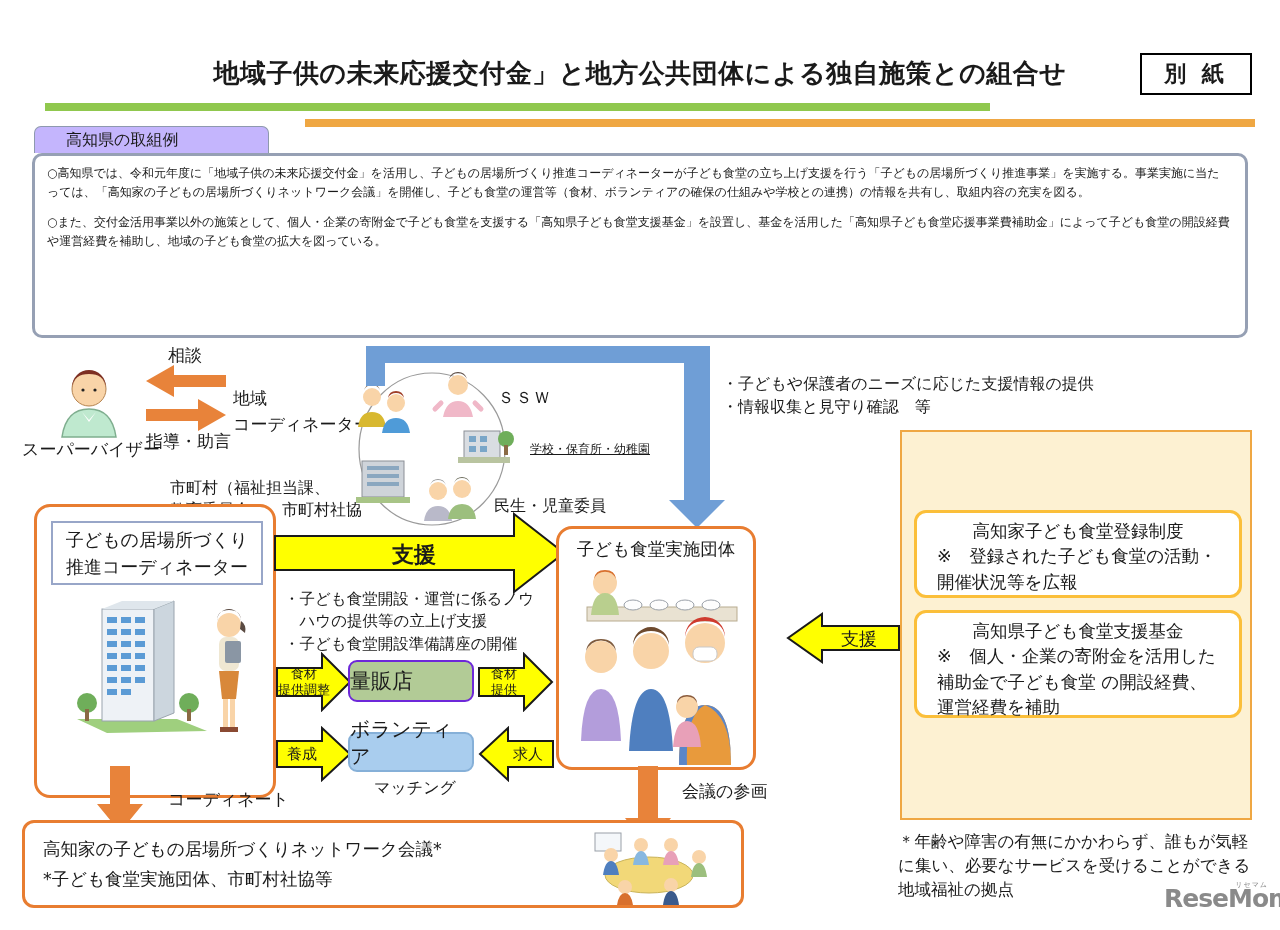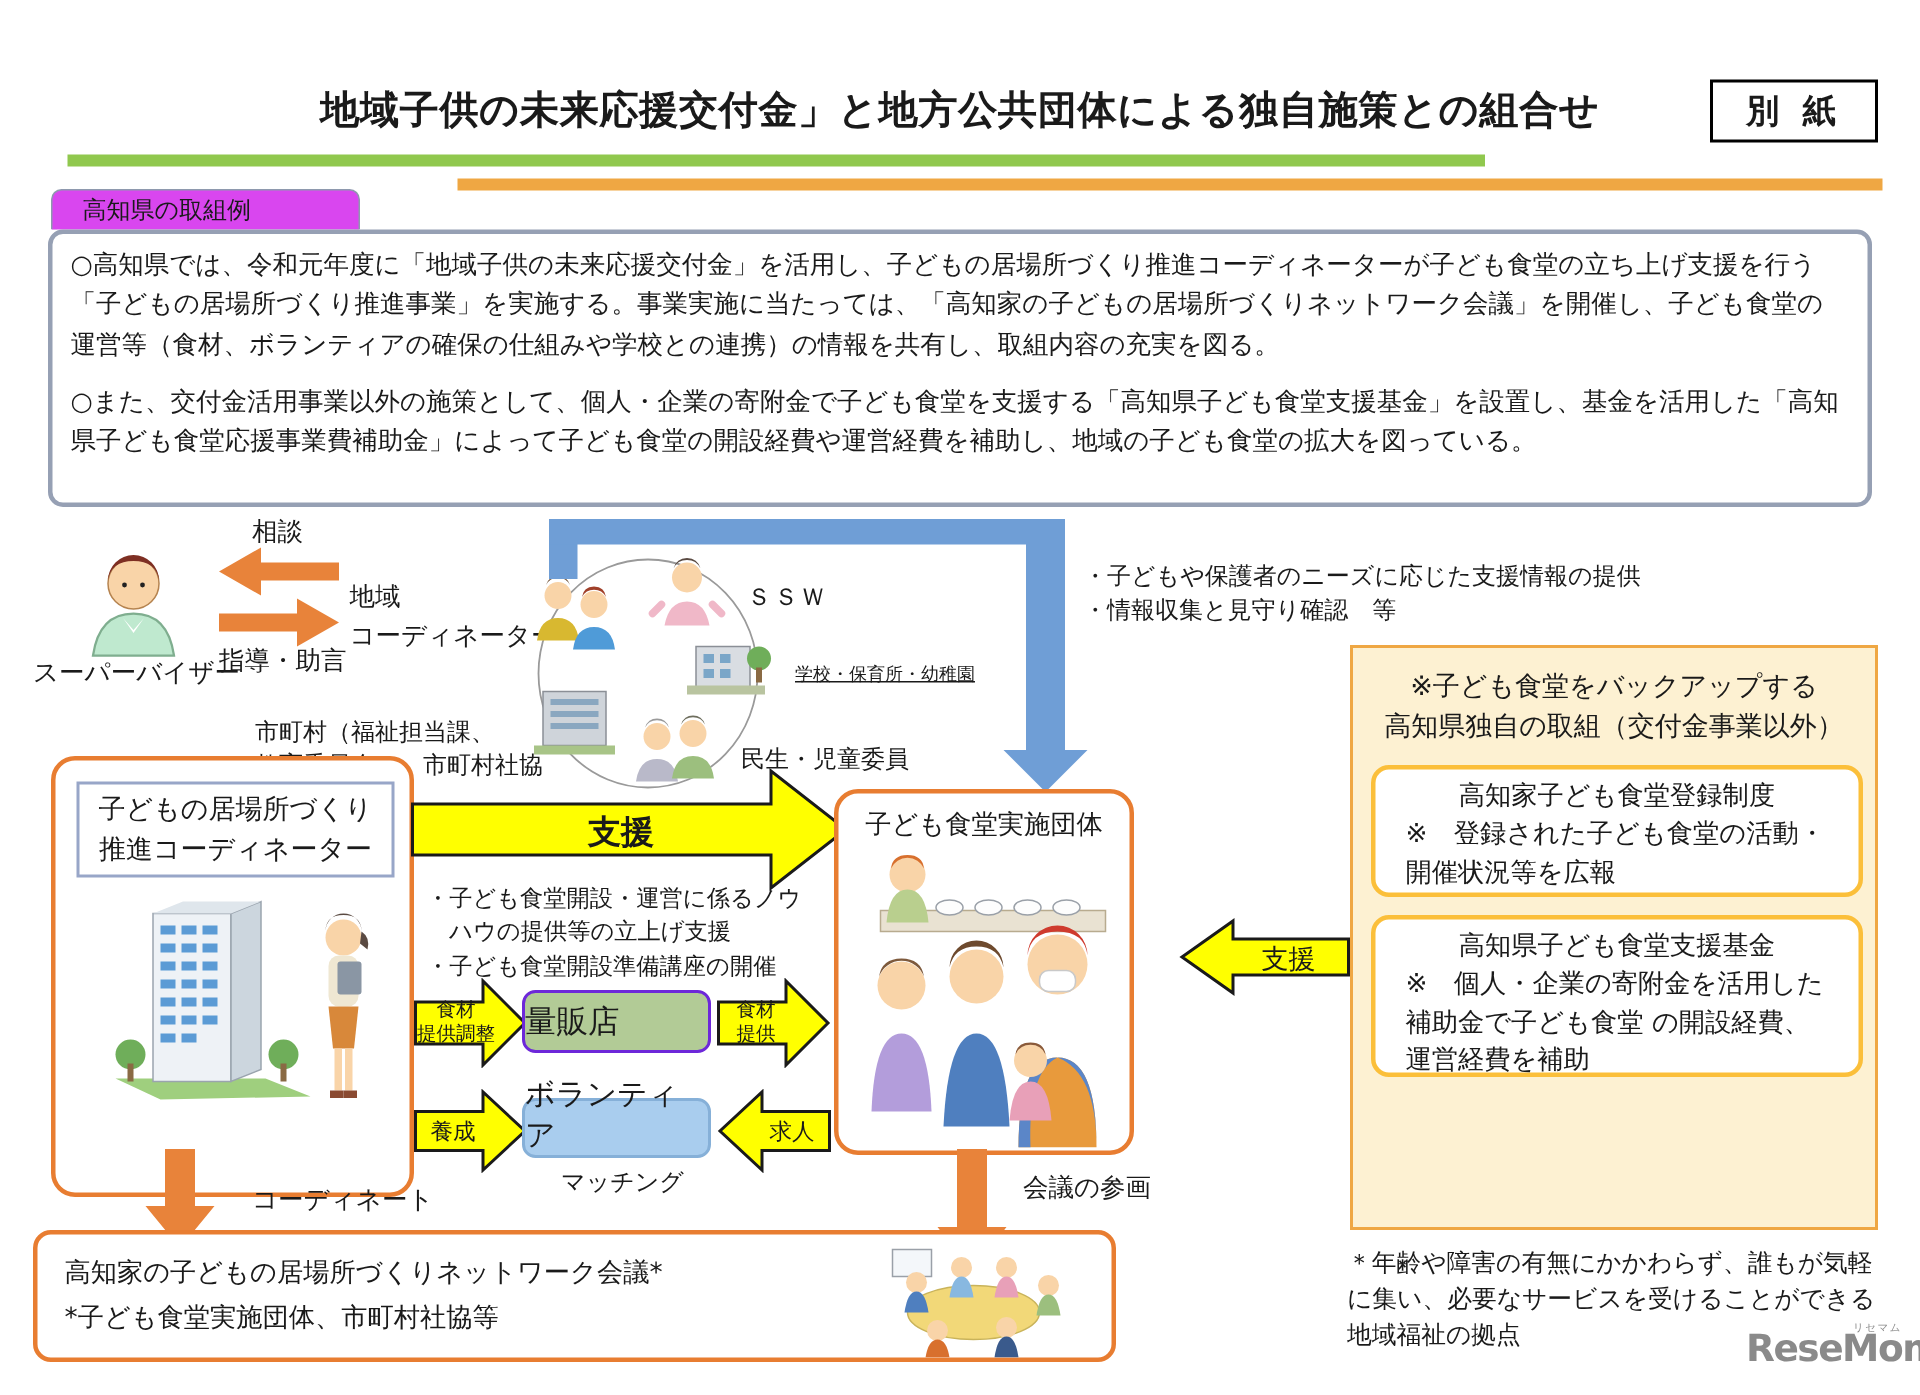--- a/index.html
+++ b/index.html
@@ -7,22 +7,22 @@
   body { font-family:"DejaVu Sans","Liberation Sans",sans-serif; color:#1a1a1a; }
   #canvas { position:relative; width:1280px; height:930px; background:#ffffff; overflow:hidden; }
   .abs { position:absolute; }
   .ml { white-space:pre-line; }
   .ctr { text-align:center; }
 
   .page-title { left:95px; top:56px; width:1090px; text-align:center; font-size:26px; font-weight:bold; letter-spacing:.5px; }
   .attach-box { left:1140px; top:53px; width:112px; height:42px; border:2px solid #000; display:flex; align-items:center; justify-content:center; font-size:22px; font-weight:bold; letter-spacing:4px; }
   .bar-green { left:45px; top:103px; width:945px; height:8px; background:#90c84e; }
   .bar-orange { left:305px; top:119px; width:950px; height:8px; background:#efa743; }
-  .tab { left:34px; top:126px; width:206px; height:27px; background:#d946ef; border:1px solid #8e99ae; border-bottom:none; border-radius:7px 7px 0 0; font-size:16px; display:flex; align-items:center; padding-left:20px; }
-  .intro-box { left:32px; top:153px; width:1216px; height:185px; background:#fff; border:3px solid #96a0b4; border-radius:10px; padding:8px 14px 6px 12px; font-size:17px; line-height:1.55; }
+  .tab { left:34px; top:126px; width:235px; height:27px; background:#c4b5fd; border:1px solid #8e99ae; border-bottom:none; border-radius:7px 7px 0 0; font-size:16px; display:flex; align-items:center; padding-left:31px; }
+  .intro-box { left:32px; top:153px; width:1216px; height:185px; background:#fff; border:3px solid #96a0b4; border-radius:10px; padding:8px 14px 6px 12px; font-size:12px; line-height:1.55; }
   .intro-box p + p { margin-top:12px; }
 
   .lbl { line-height:1.35; }
   .sv-label { left:22px; top:438px; font-size:17px; }
   .consult-label { left:168px; top:344px; font-size:17px; }
   .guidance-label { left:146px; top:430px; font-size:17px; }
   .coord-label { left:233px; top:386px; font-size:17px; line-height:1.5; }
   .muni-label { left:170px; top:477px; font-size:16px; line-height:1.4; }
   .ssw-label { left:498px; top:387px; font-size:16px; letter-spacing:2px; }
   .school-label { left:530px; top:441px; font-size:12px;text-decoration:underline; }
@@ -313,22 +313,20 @@
           <path d="M124 50 q2-14 8-14 t8 14z" fill="#9cbf7e"></path>
         <circle cx="104" cy="58" r="7" fill="#f9d4a8"></circle>
           <path d="M96 78 q2-14 8-14 t8 14z" fill="#3a5a8c"></path>
         <circle cx="58" cy="60" r="7" fill="#f9d4a8"></circle>
           <path d="M50 78 q2-12 8-12 t8 12z" fill="#d8702e"></path>
       </g>
     </svg>
   </div>
 
   <div class="abs side-panel">
-    <div class="side-header ml">※子ども食堂をバックアップする
-高知県独自の取組（交付金事業以外）</div>
     <div class="side-box" style="top:78px;height:88px;">
       <div class="t">高知家子ども食堂登録制度</div>
       <div>※　登録された子ども食堂の活動・開催状況等を広報</div>
     </div>
     <div class="side-box" style="top:178px;height:108px;">
       <div class="t">高知県子ども食堂支援基金</div>
       <div>※　個人・企業の寄附金を活用した補助金で子ども食堂 の開設経費、運営経費を補助</div>
     </div>
   </div>
   <div class="abs ml side-footnote">＊年齢や障害の有無にかかわらず、誰もが気軽に集い、必要なサービスを受けることができる地域福祉の拠点</div>

